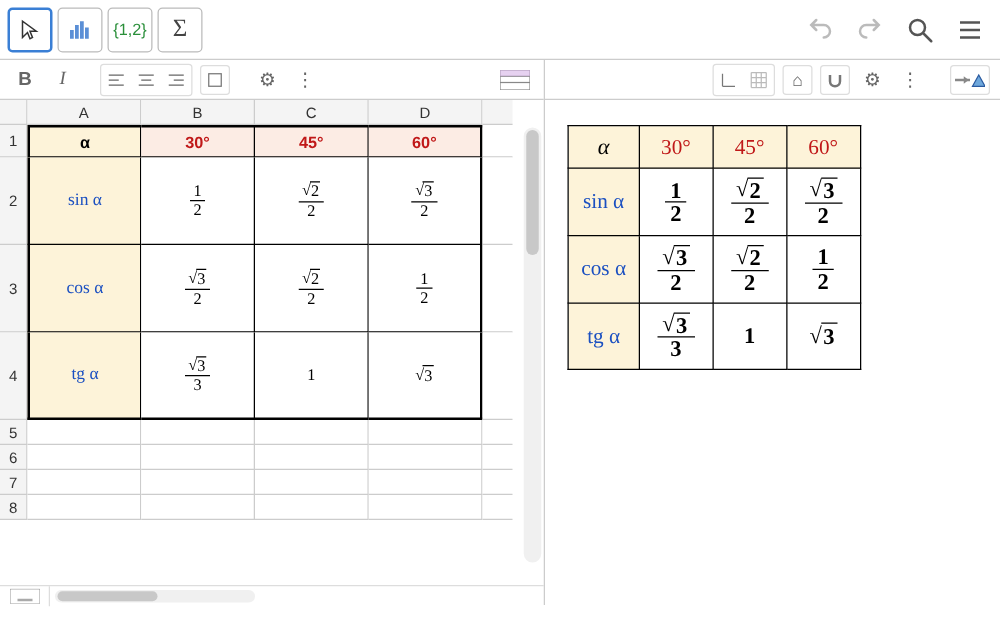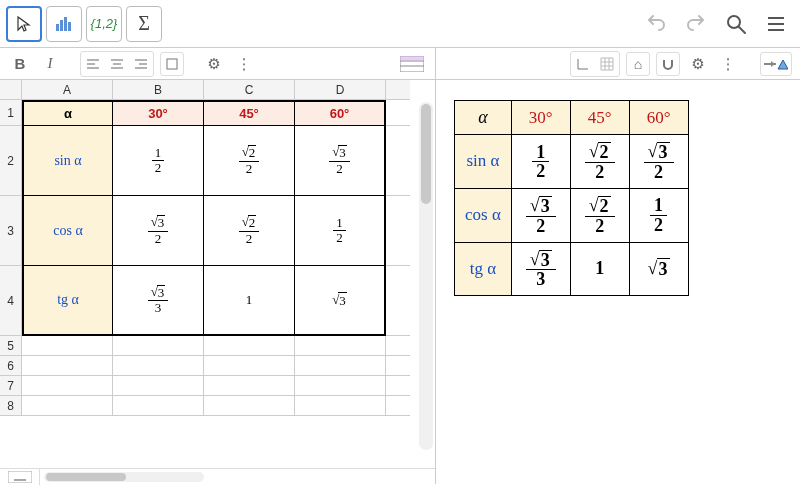--- a/index.html
+++ b/index.html
@@ -225,21 +225,21 @@
       </svg>
   </div>
   <div class="tool-btn">
     <svg width="20" height="20" viewBox="0 0 20 20">
       <rect x="2" y="10" width="3" height="7" fill="#5b8fd6"></rect>
         <rect x="6" y="6" width="3" height="11" fill="#5b8fd6"></rect>
         <rect x="10" y="3" width="3" height="14" fill="#5b8fd6"></rect>
         <rect x="14" y="8" width="3" height="9" fill="#5b8fd6"></rect>
     </svg>
   </div>
-  <div class="tool-btn" style="color:#2a8f3a;font-size:13px;font-style:italic;">{1,2}</div>
+  <div class="tool-btn" style="color:#2a8f3a;font-size:13px;">{1,2}</div>
   <div class="tool-btn" style="font-family:Georgia,serif;font-size:20px;">Σ</div>
   <div class="spacer"></div>
   <div class="tool-btn noborder" style="color:#bbb;">
     <svg width="22" height="22" viewBox="0 0 22 22">
         <path d="M8 6 L4 10 L8 14 M4 10 H14 A5 5 0 0 1 14 20" fill="none" stroke="#bbb" stroke-width="2" stroke-linecap="round" transform="translate(0,-3)"></path>
       </svg>
   </div>
   <div class="tool-btn noborder" style="color:#bbb;">
     <svg width="22" height="22" viewBox="0 0 22 22">
         <path d="M14 6 L18 10 L14 14 M18 10 H8 A5 5 0 0 0 8 20" fill="none" stroke="#bbb" stroke-width="2" stroke-linecap="round" transform="translate(0,-3)"></path>

